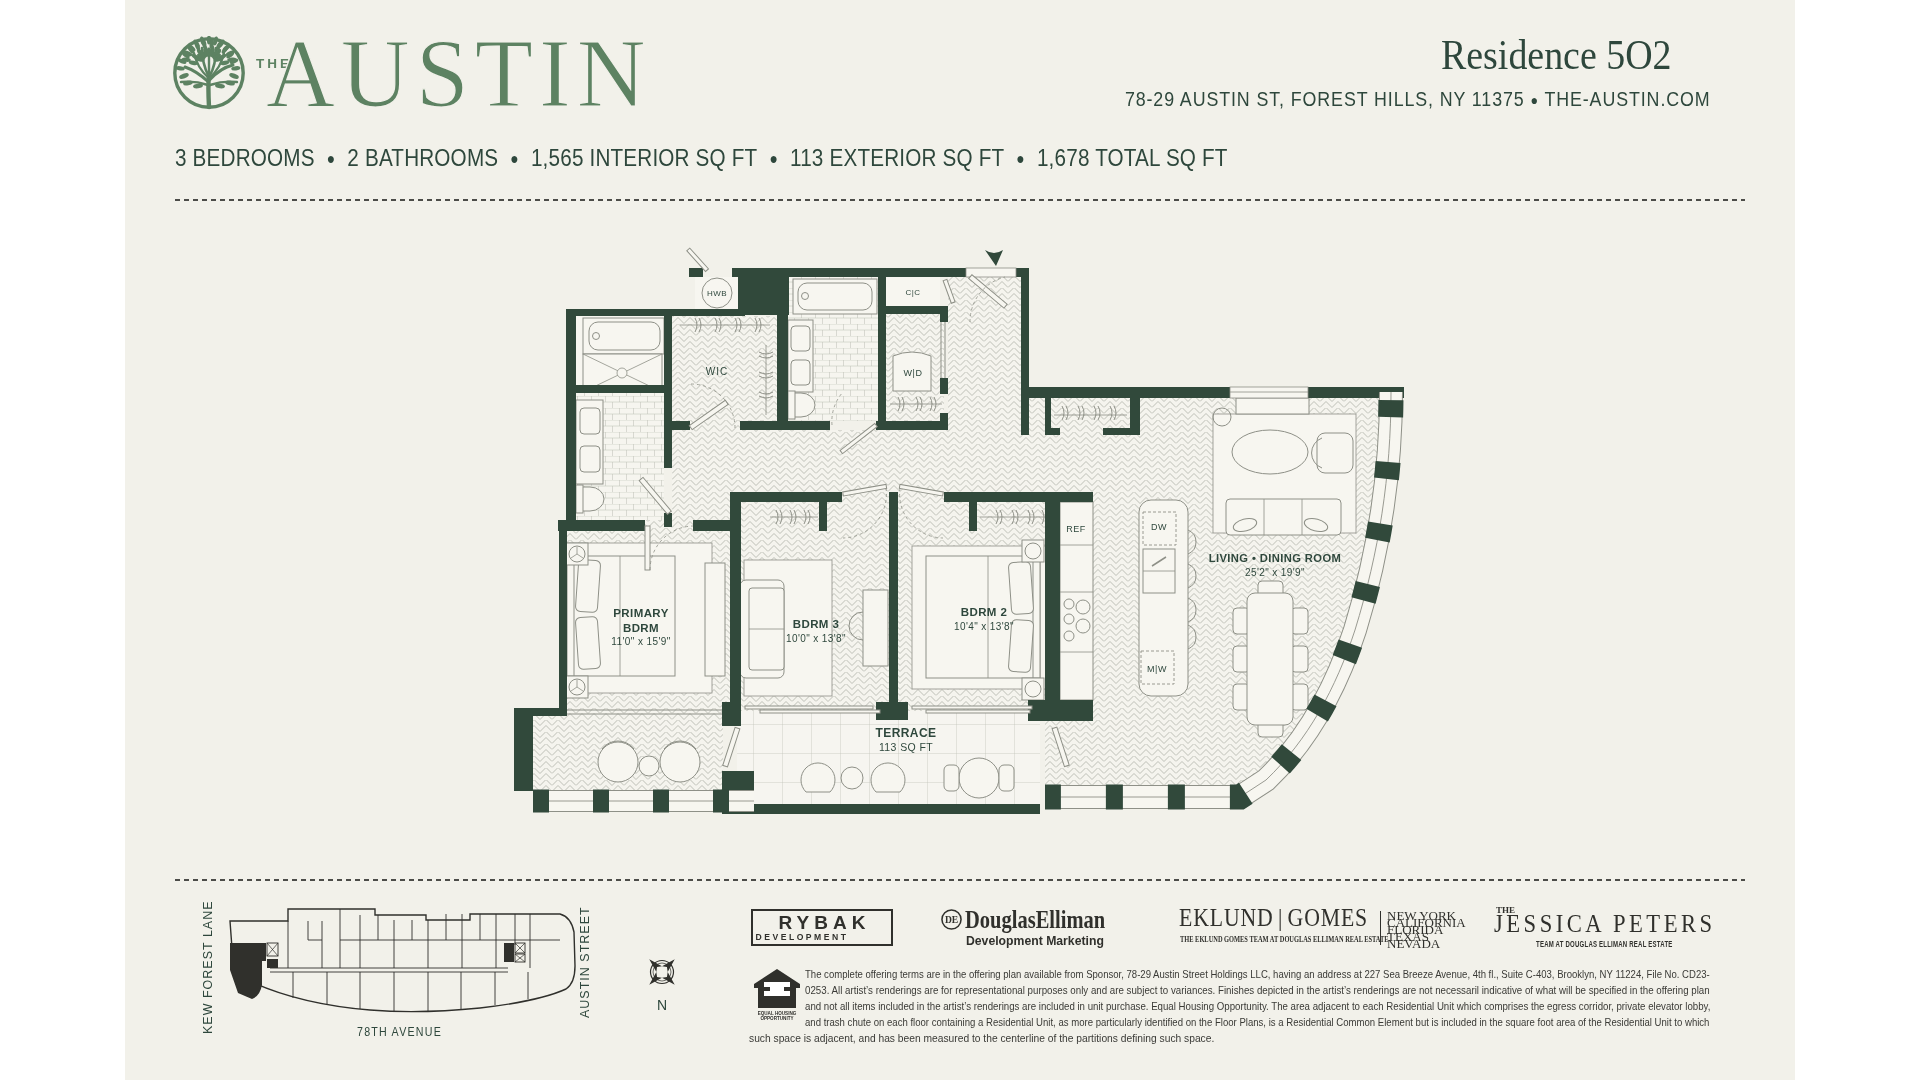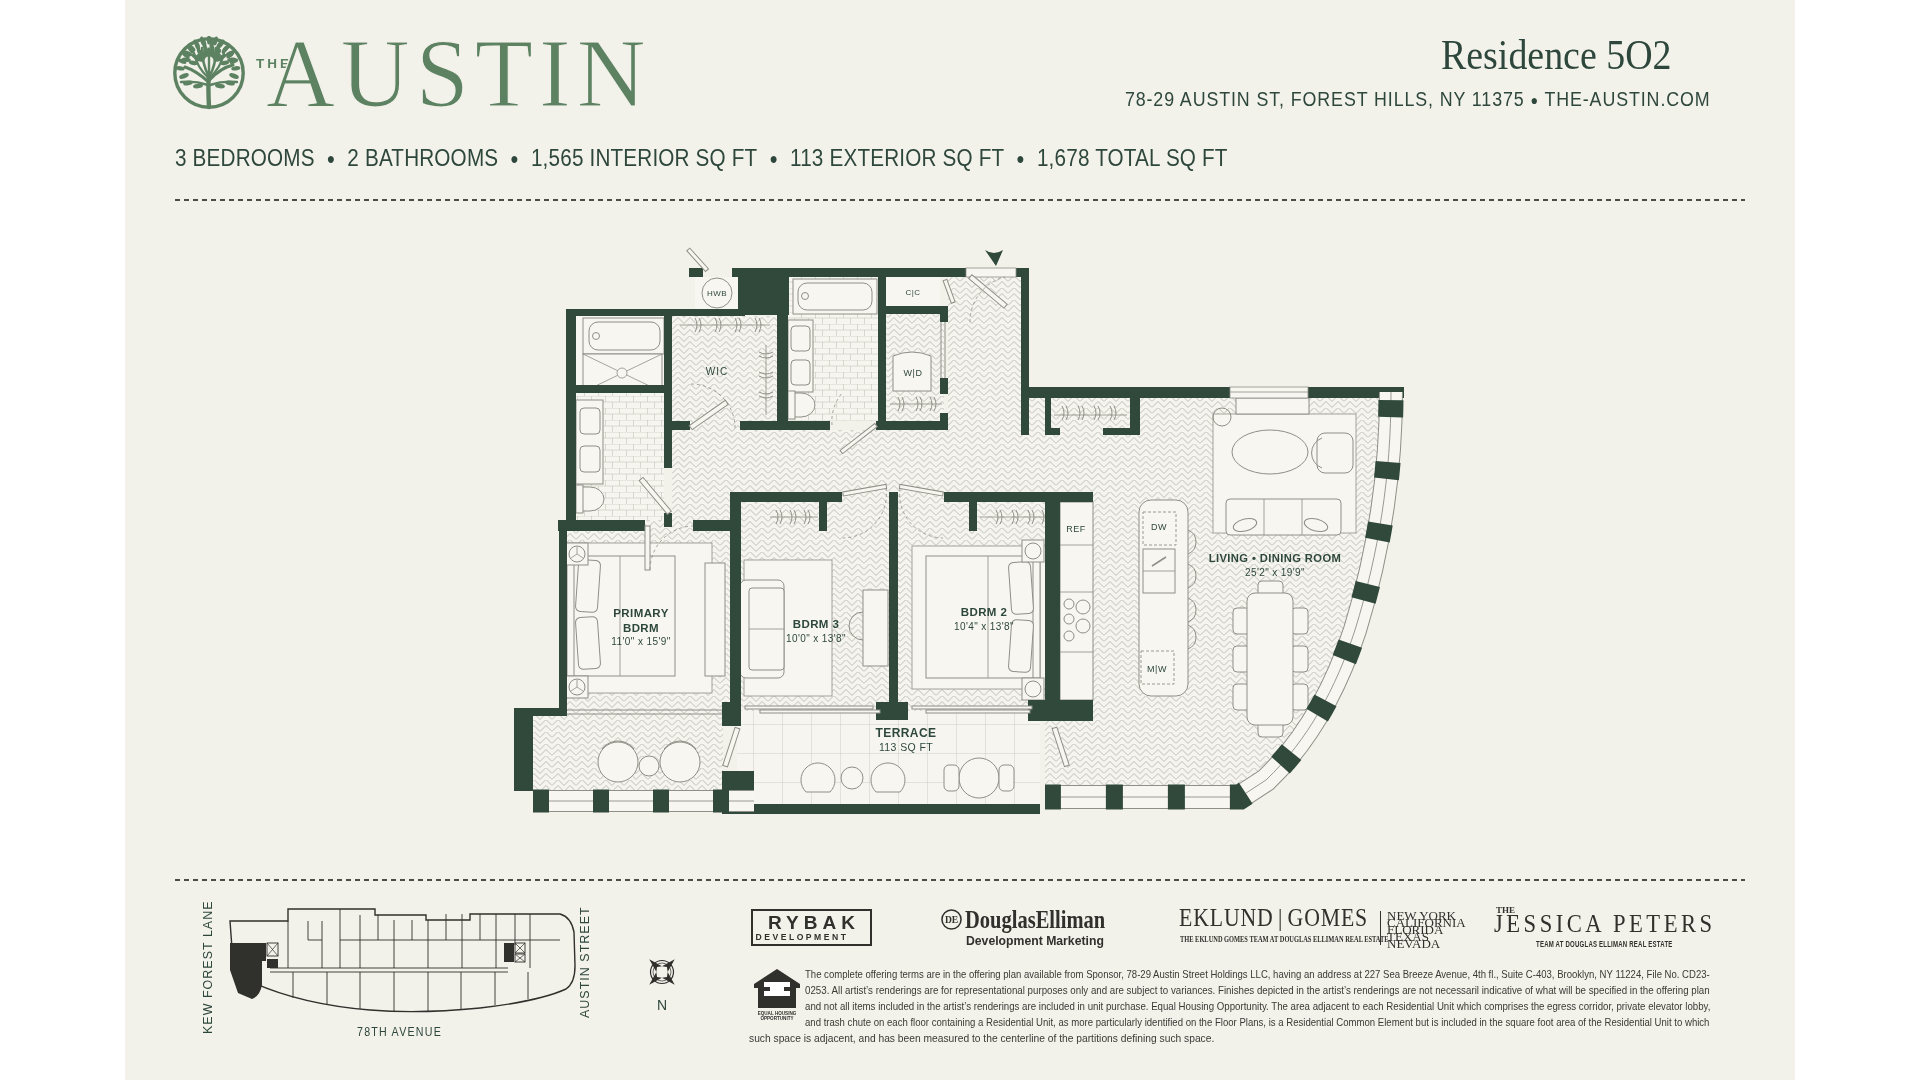--- a/index.html
+++ b/index.html
@@ -382,21 +382,21 @@
 <circle cx="23" cy="23" r="9" fill="none" stroke="#30302c" stroke-width="0.7"></circle>
 <g fill="#30302c" transform="rotate(45 23 23)">
 <path d="M23,5 L27,19 L23,16 L19,19 Z"></path>
 <path d="M23,41 L27,27 L23,30 L19,27 Z"></path>
 <path d="M5,23 L19,19 L16,23 L19,27 Z"></path>
 <path d="M41,23 L27,19 L30,23 L27,27 Z"></path>
 </g>
 <text x="23" y="61" font-size="14" fill="#2e473c" text-anchor="middle" font-family="Liberation Sans, sans-serif">N</text>
 </svg>
 
-<div class="abs" style="left:751px;top:909px;width:121px;height:37px;border:2px solid #30302c">
+<div class="abs" style="left:751px;top:909px;width:142px;height:37px;border:2px solid #30302c">
 <div style="text-align:center;color:#30302c;font-size:19px;font-weight:bold;letter-spacing:5px;line-height:21px;text-indent:5px;margin-top:1px">RYBAK</div>
 <div style="text-align:left;color:#30302c;font-size:8.6px;font-weight:bold;letter-spacing:2.5px;line-height:9px;text-indent:2.5px">DEVELOPMENT</div>
 </div>
 
 <svg class="abs" style="left:941px;top:909px" width="21" height="21" viewBox="0 0 22 22">
 <circle cx="11" cy="11" r="10" fill="none" stroke="#30302c" stroke-width="1.6"></circle>
 <text x="11" y="15" font-size="10" font-weight="bold" fill="#30302c" text-anchor="middle" font-family="Liberation Serif, serif">DE</text>
 </svg>
 <div class="abs" style="left:965px;top:906px;color:#30302c;font-size:25px;font-family:'Liberation Serif',serif;font-weight:bold;white-space:nowrap;transform:scaleX(0.82);transform-origin:left top">DouglasElliman</div>
 <div class="abs" style="left:966px;top:933px;color:#30302c;font-size:13px;font-weight:bold;white-space:nowrap;transform:scaleX(0.94);transform-origin:left top">Development Marketing</div>

